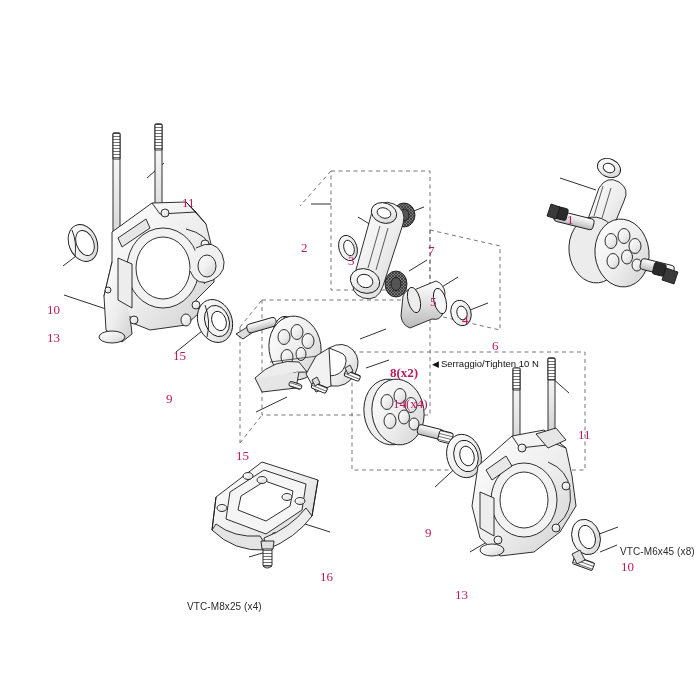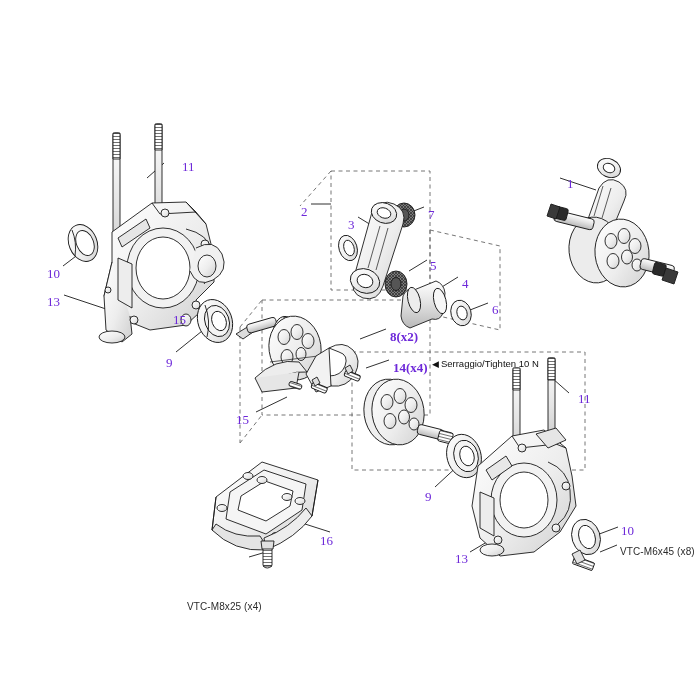--- a/index.html
+++ b/index.html
@@ -1,21 +1,21 @@
 <!DOCTYPE html>
 <html><head>
 <meta charset="utf-8">
 <style>
   html,body{margin:0;padding:0;background:#ffffff;}
   body{width:700px;height:700px;position:relative;overflow:hidden;
        font-family:"Liberation Sans", sans-serif;color:#1a1a1a;}
   #diagram-root{position:absolute;inset:0;}
   svg.layer{position:absolute;left:0;top:0;width:700px;height:700px;}
   .callout{position:absolute;font-family:"Liberation Serif", serif;
-           font-size:13px;color:#6d28d9;white-space:nowrap;line-height:1;}
+           font-size:13px;color:#be185d;white-space:nowrap;line-height:1;margin-top:36px;}
   .spec{position:absolute;font-family:"Liberation Sans", sans-serif;
         font-size:10px;color:#2b2b2b;white-space:nowrap;letter-spacing:.1px;}
   .torque{position:absolute;font-family:"Liberation Sans", sans-serif;
           font-size:9.5px;color:#111;white-space:nowrap;}
   .arrowglyph{font-size:9px;vertical-align:middle;margin-right:2px;}
 </style>
 </head>
 <body>
 
 <div id="diagram-root">
@@ -335,21 +335,21 @@
       <div class="callout" style="left: 390px; top: 330px; font-weight: bold;">8(x2)</div>
       <div class="callout" style="left: 166px; top: 356px;">9</div>
       <div class="callout" style="left: 425px; top: 490px;">9</div>
       <div class="callout" style="left: 47px; top: 267px;">10</div>
       <div class="callout" style="left: 621px; top: 524px;">10</div>
       <div class="callout" style="left: 182px; top: 160px;">11</div>
       <div class="callout" style="left: 578px; top: 392px;">11</div>
       <div class="callout" style="left: 173px; top: 313px;">15</div>
       <div class="callout" style="left: 47px; top: 295px;">13</div>
       <div class="callout" style="left: 455px; top: 552px;">13</div>
-      <div class="callout" style="left: 393px; top: 361px; font-weight: bold;">14(x4)</div>
+      <div class="callout" style="left: 393px; top: 361px;">14(x4)</div>
       <div class="callout" style="left: 236px; top: 413px;">15</div>
       <div class="callout" style="left: 320px; top: 534px;">16</div>
     </div>
 
   <div class="torque" id="torque-note" style="left: 432px; top: 358px;">
     <span class="arrowglyph">◀</span><span>Serraggio/Tighten 10 N</span>
   </div>
 
   <div class="spec" id="spec-left" style="left: 187px; top: 556px; margin-top: 45px;">VTC-M8x25 (x4)</div>
   <div class="spec" id="spec-right" style="left: 620px; top: 546px;">VTC-M6x45 (x8)</div>

